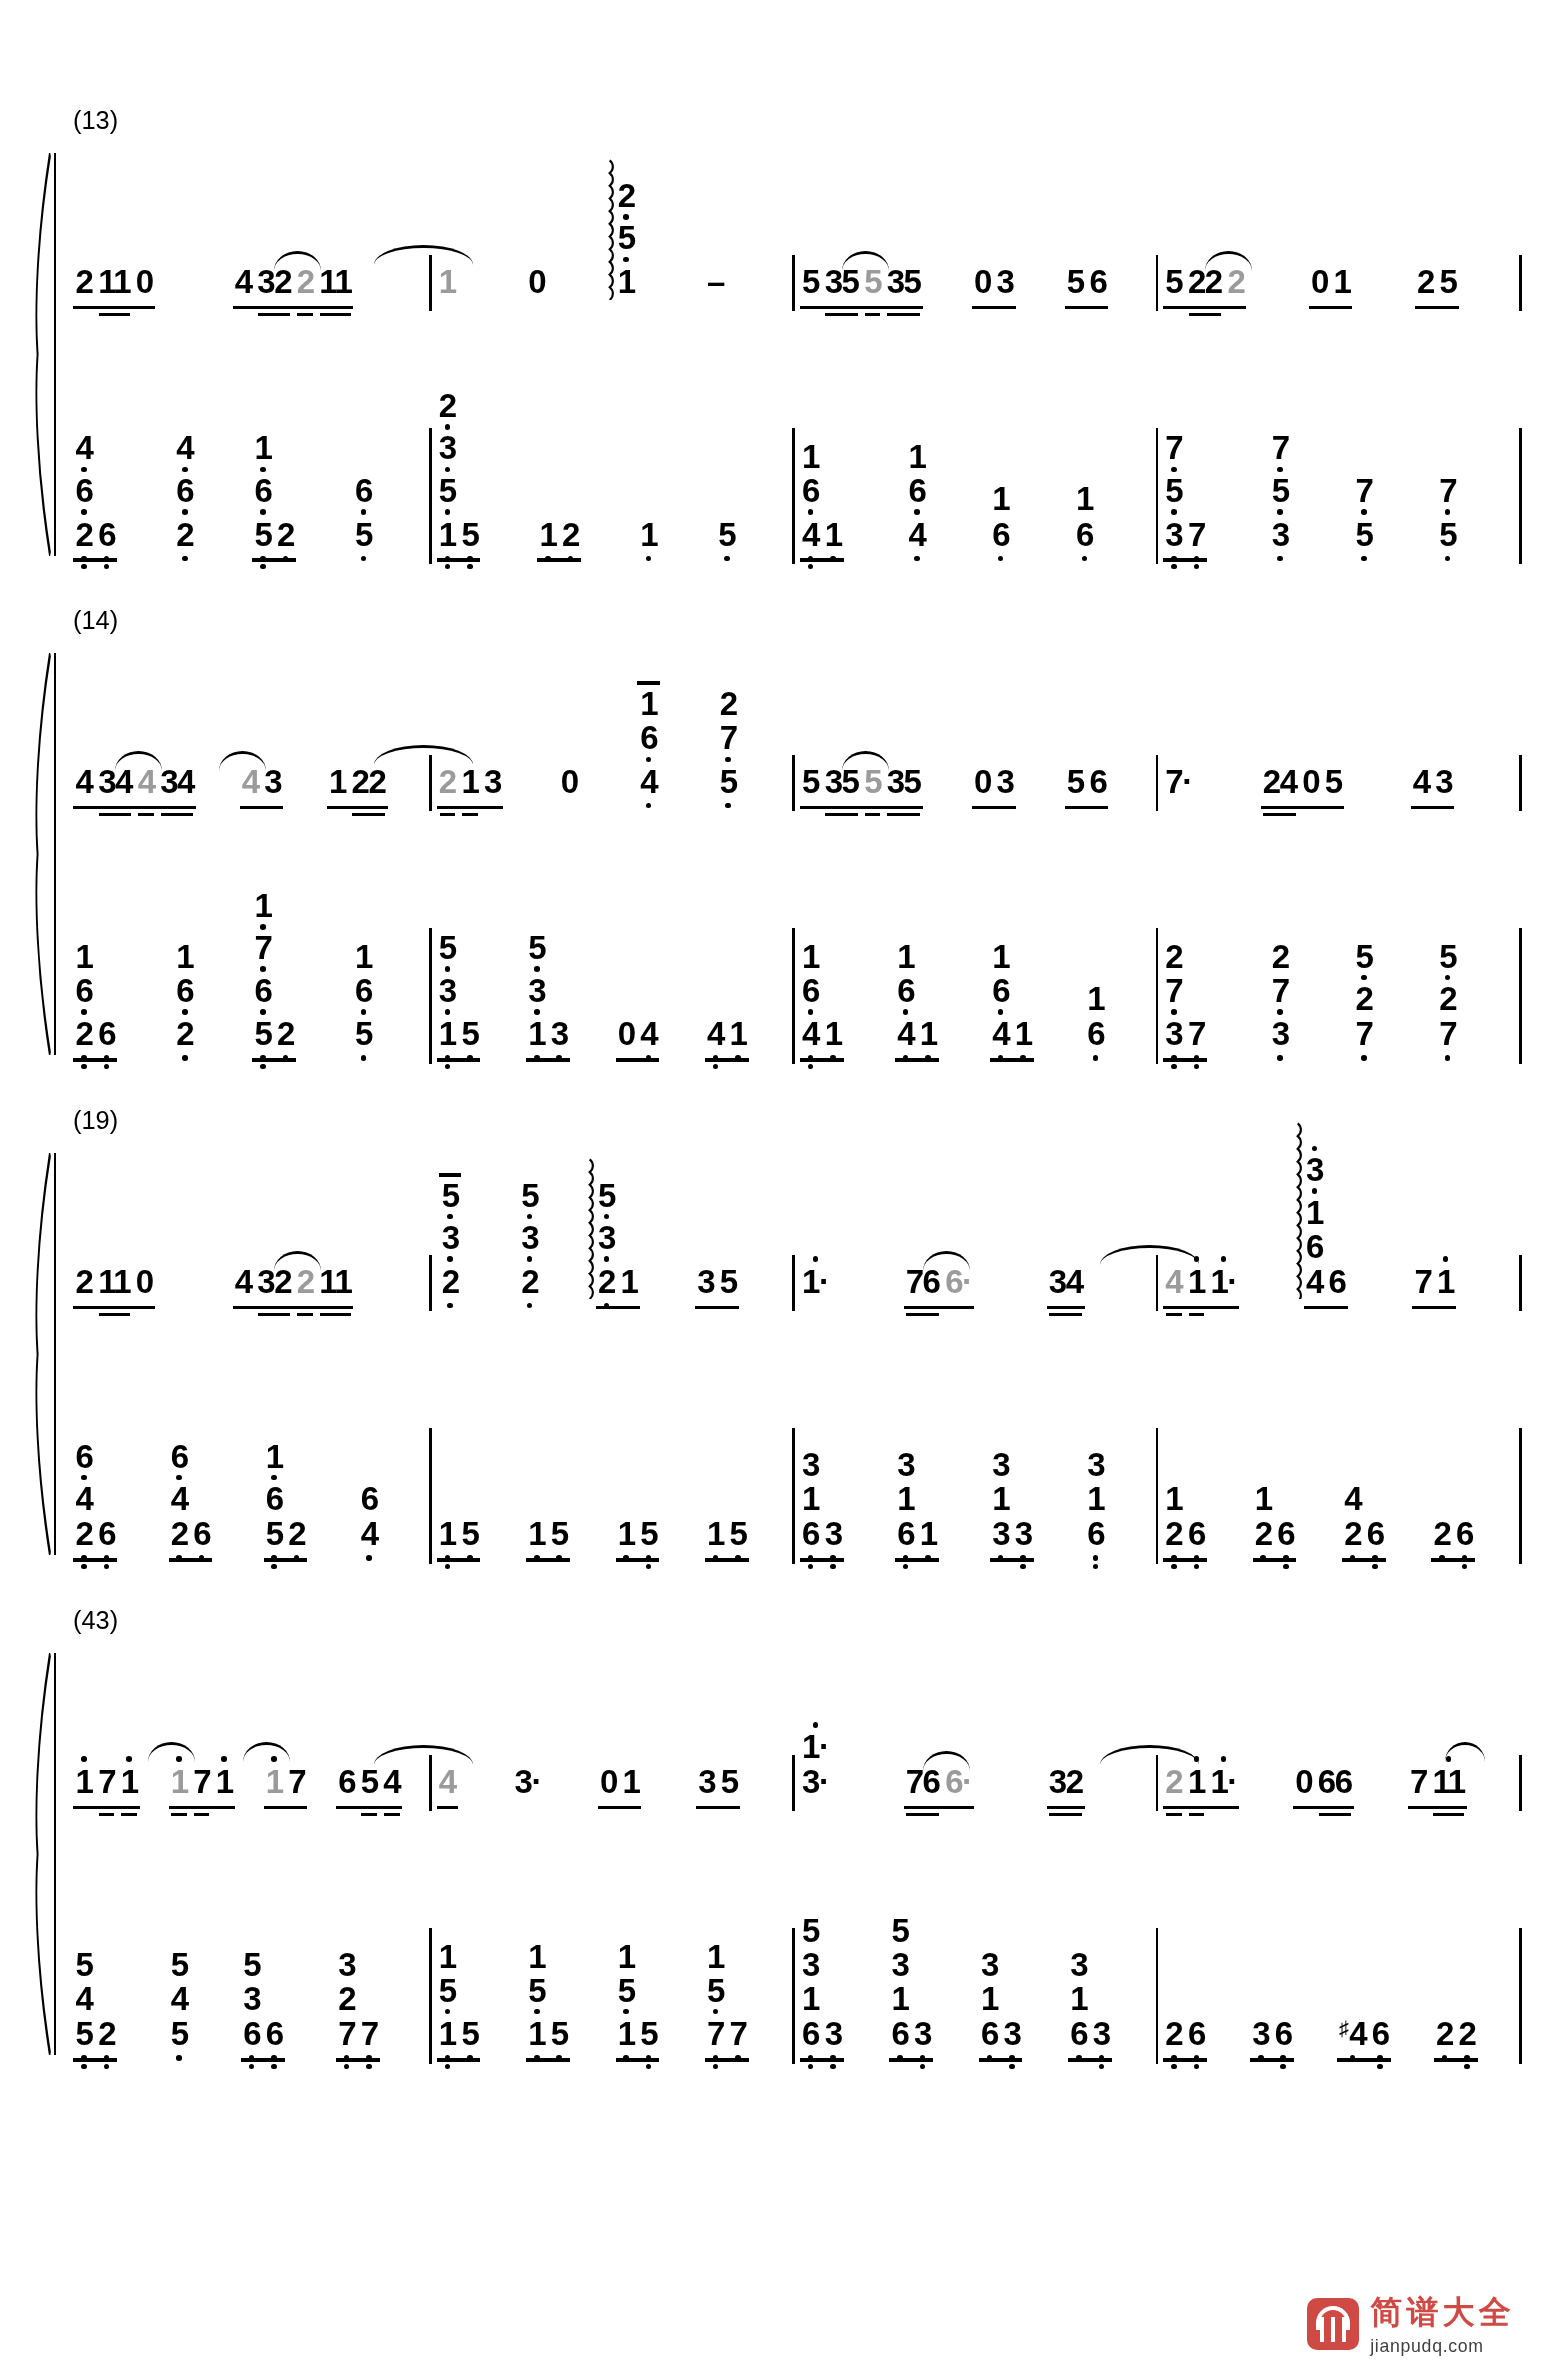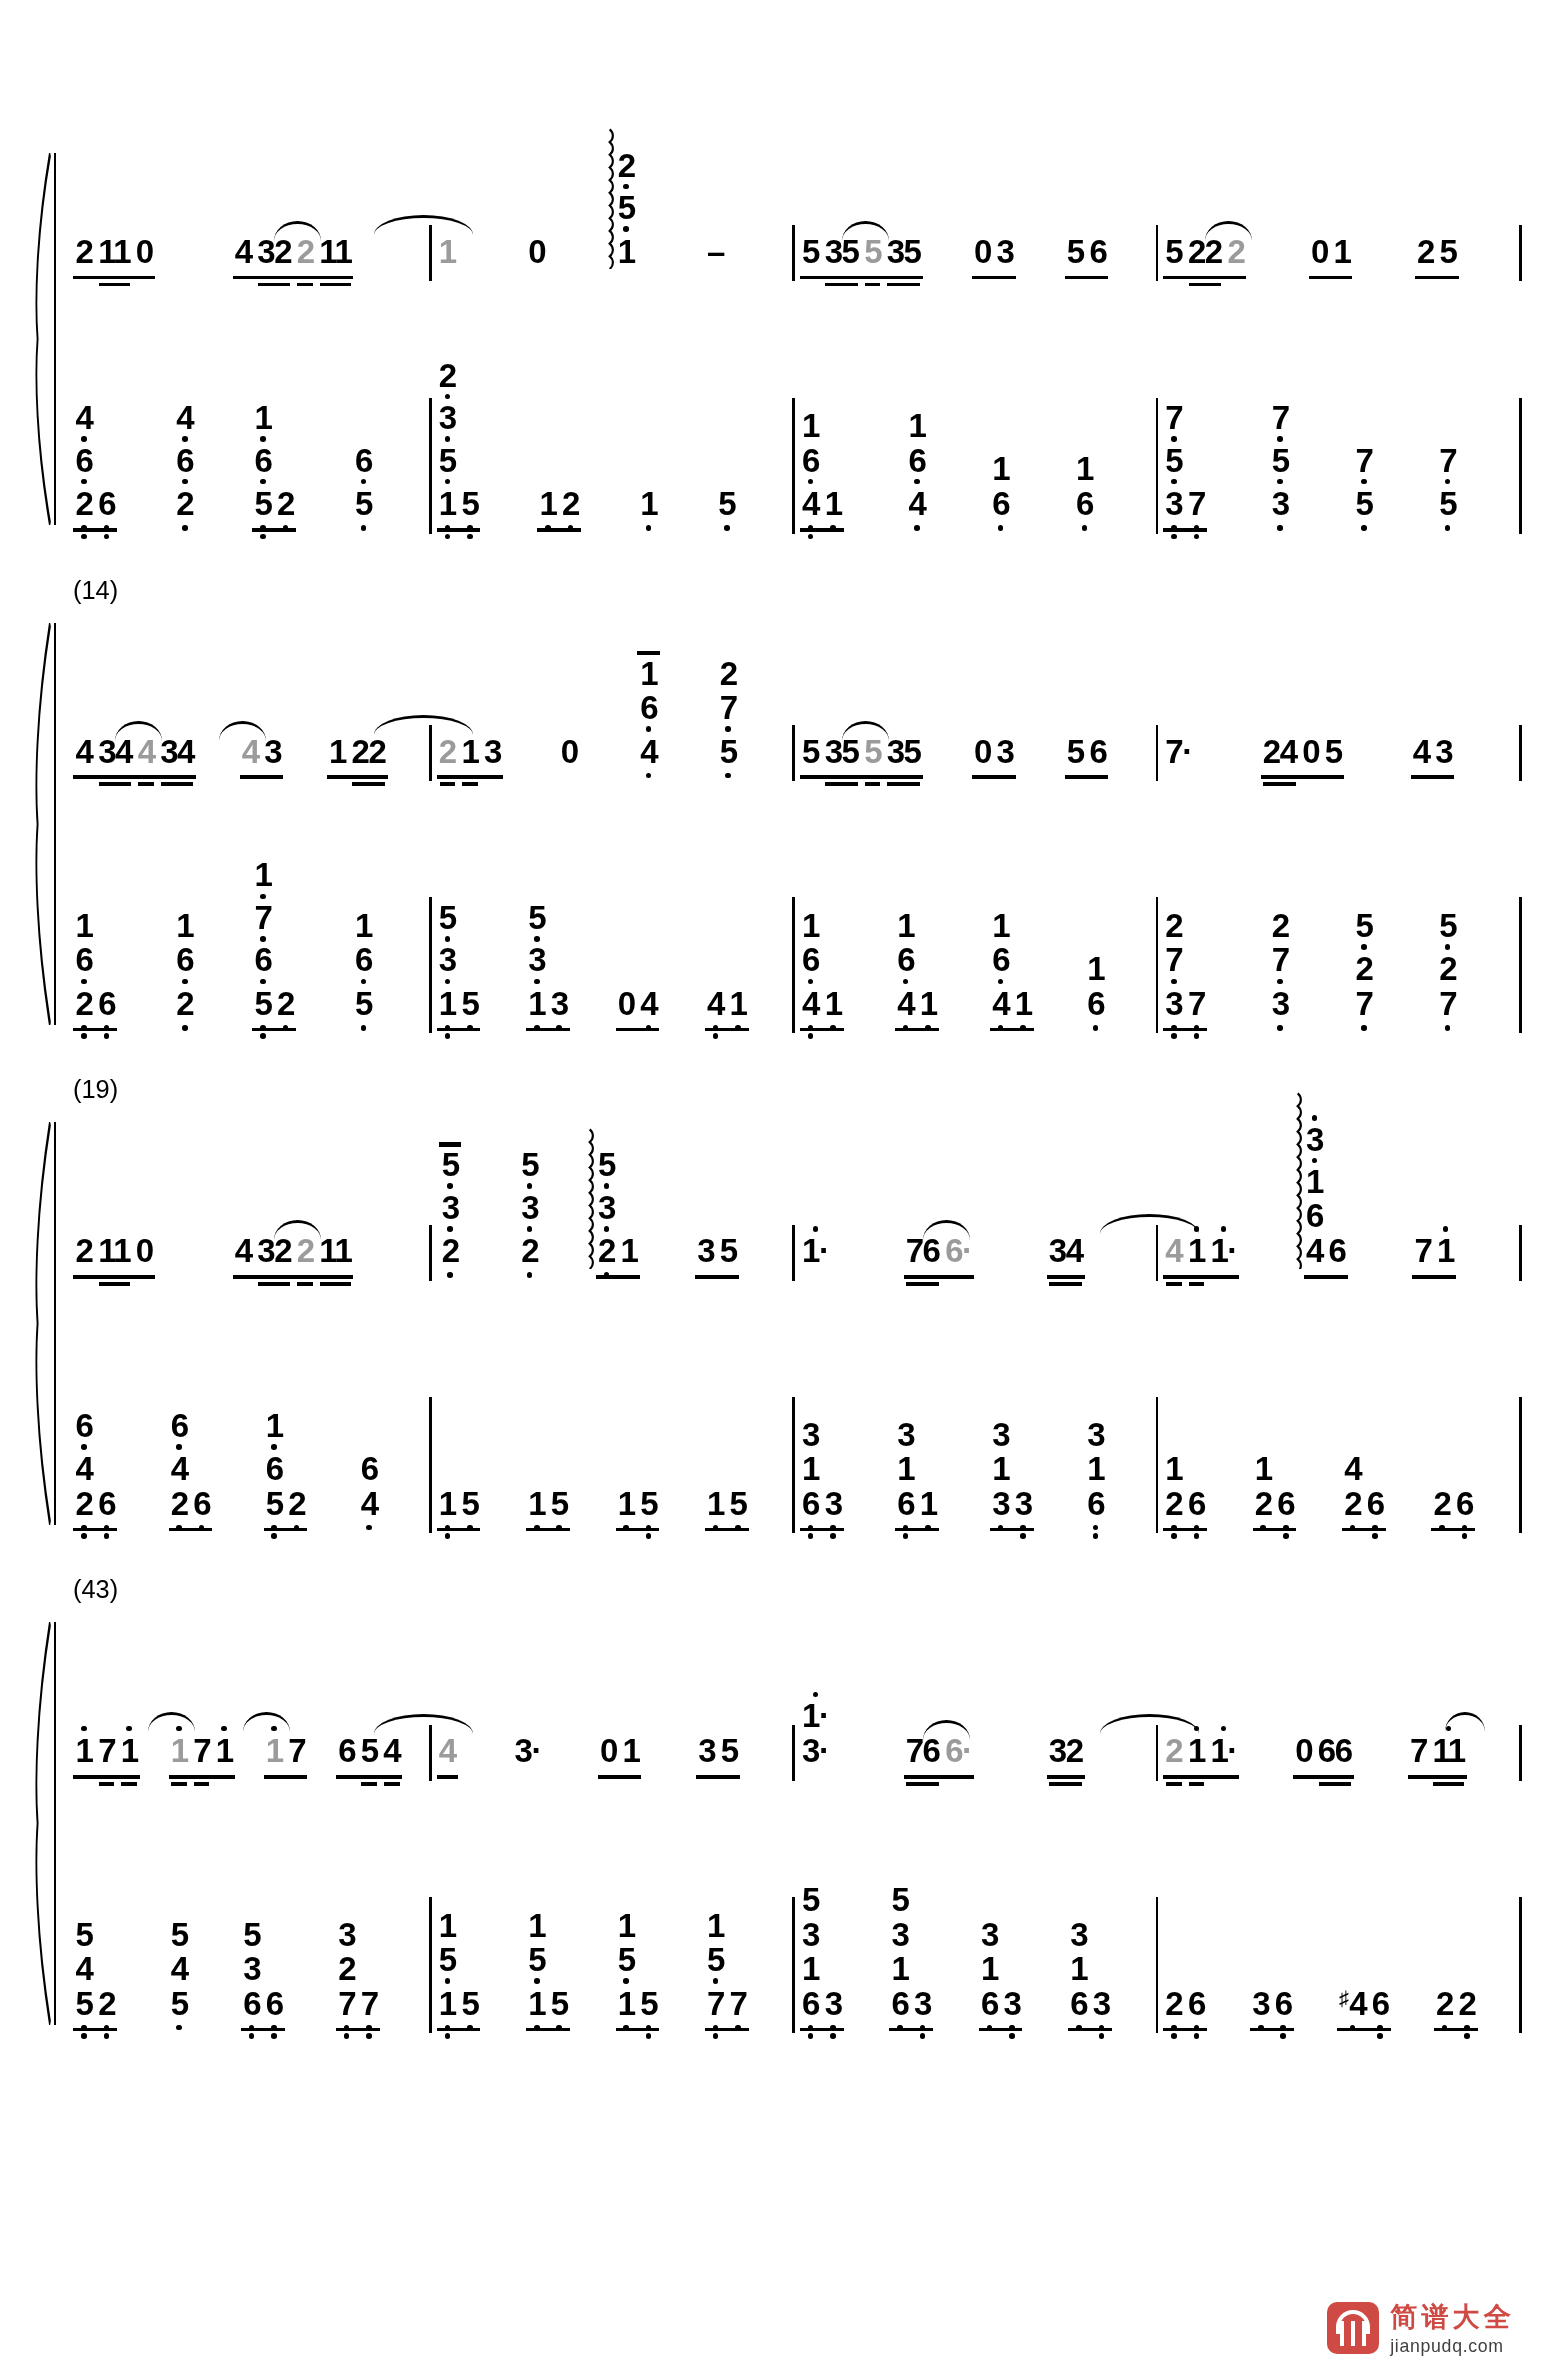--- a/index.html
+++ b/index.html
@@ -37,29 +37,30 @@
   .ts{top:-14px;left:-22.6px;width:47px;}
   .tb{top:-20px;left:-65px;width:99px;}
   .te{top:-14px;left:auto;right:-20px;width:40px;}
   .wavy{position:absolute;left:-14px;bottom:calc(var(--dh) + 1.4px);width:10px;}
   .watermark{position:absolute;right:32px;bottom:20px;display:flex;align-items:center;gap:11.3px;}
   .wm-icon{width:52px;height:52px;background:#cf4a45;border-radius:10px;position:relative;flex:0 0 auto;}
   .h-arc{position:absolute;left:9.2px;top:7.8px;right:9.2px;height:20px;border:4.2px solid #fff;border-bottom:none;border-radius:18.4px 18.4px 0 0;}
   .h-b1,.h-b2,.h-b3{position:absolute;bottom:7.8px;width:4.2px;background:#fff;height:25.4px;}
   .h-b1{left:13.4px}.h-b2{left:24px}.h-b3{left:35px}
   .wm-text{display:flex;flex-direction:column;align-items:flex-start;gap:1.4px;}
-  .wm-title{font-size:27px;color:#cf4a45;letter-spacing:4.2px;font-weight:700;}
+  .wm-title{font-size:32px;color:#cf4a45;letter-spacing:4.2px;font-weight:700;}
   .wm-url{font-size:17.7px;color:#404040;font-weight:400;letter-spacing:0.7px;}
 </style>
 </head>
 <body>
 
 <div class="page">
   <div id="score">
       <div class="system">
+        <div class="syslabel">(13)</div>
         <div class="brace"><svg viewBox="0 0 30 100" preserveAspectRatio="none">
             <path d="M26 0 C6 22, 4 40, 8 50 C4 60, 6 78, 26 100" fill="none" stroke="#000" stroke-width="2.6"></path>
           </svg></div>
         <div class="startbar"></div>
         <div class="grid">
           <div class="mcol">
             <div class="mline tre">
               <span class="group">
                 <span class="note">
                   <span class="main">2</span>

